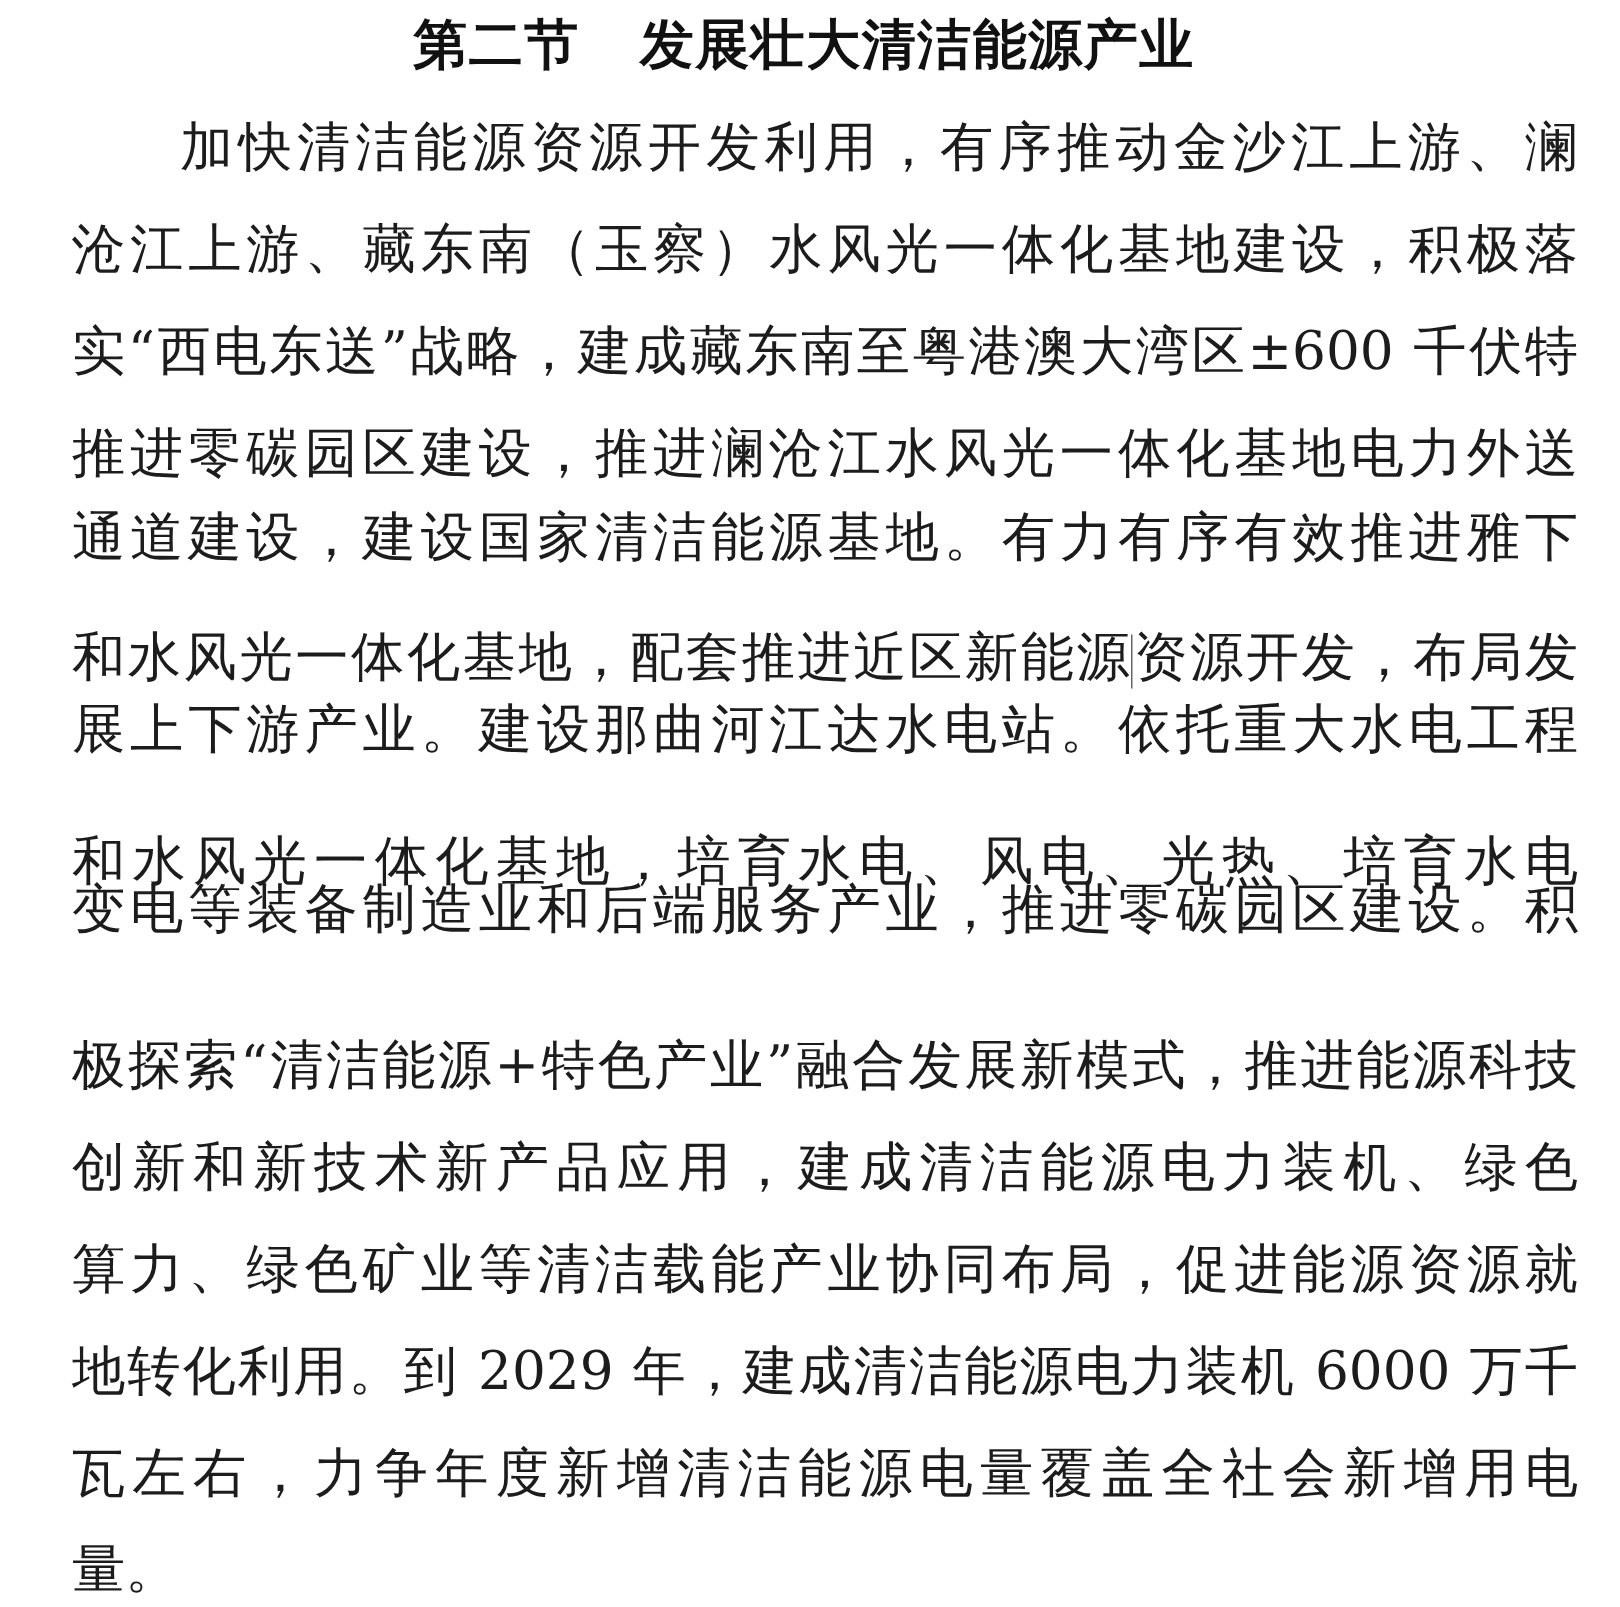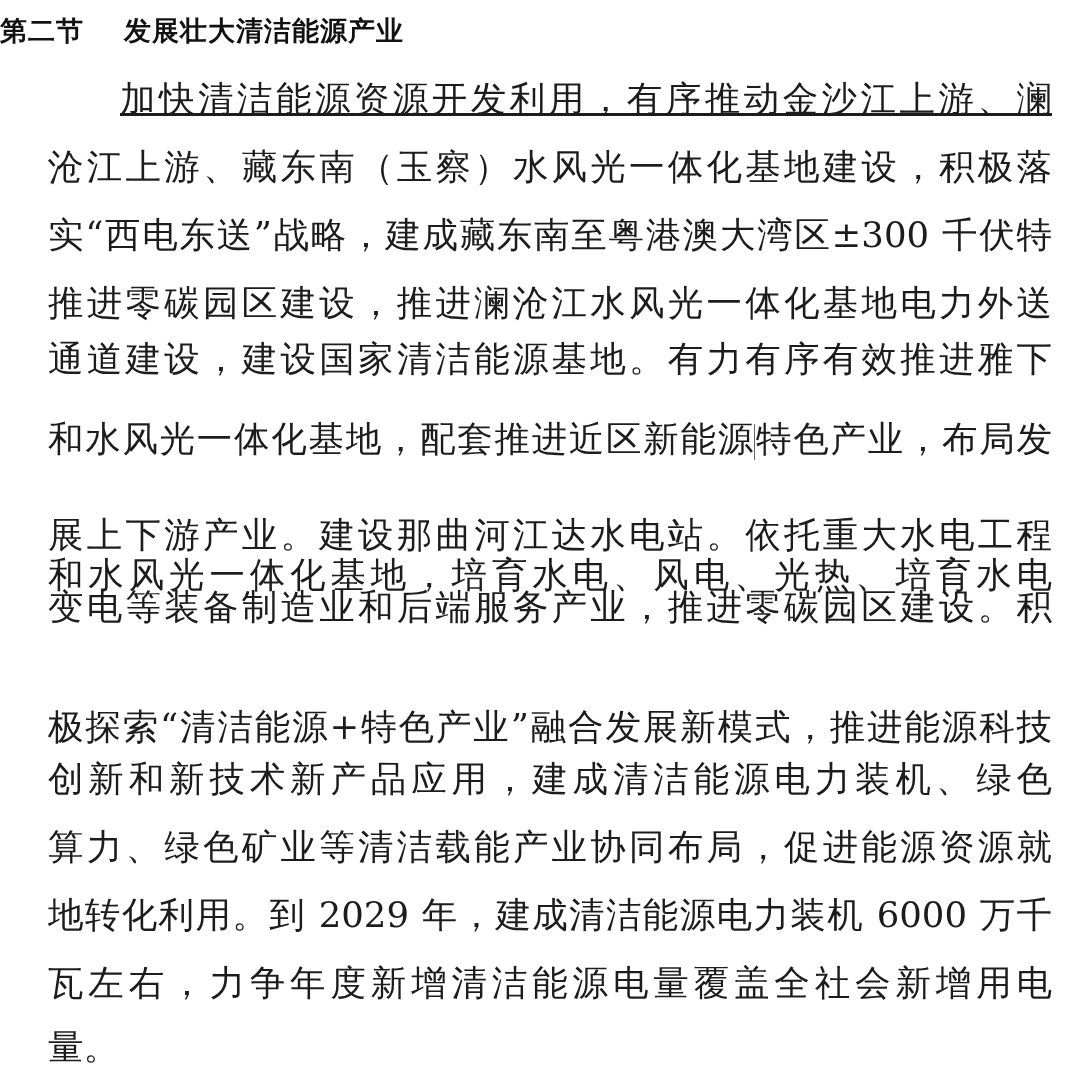--- a/index.html
+++ b/index.html
@@ -3,58 +3,59 @@
 <meta charset="utf-8">
 <style>
   html, body { margin: 0; padding: 0; background: #ffffff; }
   body {
     width: 1080px; height: 1071px; overflow: hidden; position: relative;
     font-family: "DejaVu Serif", "Liberation Serif", serif;
     color: #1a1a1a;
   }
   .heading {
     position: absolute; left: 0; top: 8px; width: 1072px;
+    text-align: center;
     font-family: "DejaVu Sans", "Liberation Sans", sans-serif;
-    font-weight: bold; font-size: 27px; line-height: 46px;
+    font-weight: bold; font-size: 36px; line-height: 46px;
     letter-spacing: 1px; color: #111;
   }
   .heading .gap { display: inline-block; width: 40px; }
   .line {
     position: absolute; left: 48px; width: 1004px;
     font-size: 35.5px; line-height: 46px; white-space: nowrap;
     text-align: justify; text-align-last: justify;
     color: #1c1c1c;
   }
-  .line.first { left: 120px; width: 932px; text-decoration: underline; }
+  .line.first { left: 120px; width: 932px; }
   .line.last { text-align-last: left; }
   .cursor {
     display: inline-block; width: 1.5px; height: 36px; background: #666;
     vertical-align: middle; margin: 0 -1px;
   }
 </style>
 </head>
 <body>
 
 <div>
   <div class="heading">
     <span>第二节</span><span class="gap"></span><span>发展壮大清洁能源产业</span>
   </div>
 
   <div>
     <div class="line first" style="top:76px">加快清洁能源资源开发利用，有序推动金沙江上游、澜</div>
     <div class="line" style="top:144px">沧江上游、藏东南（玉察）水风光一体化基地建设，积极落</div>
-    <div class="line" style="top:212px">实“西电东送”战略，建成藏东南至粤港澳大湾区±300 千伏特</div>
+    <div class="line" style="top:212px">实“西电东送”战略，建成藏东南至粤港澳大湾区±600 千伏特</div>
     <div class="line" style="top:280px">推进零碳园区建设，推进澜沧江水风光一体化基地电力外送</div>
     <div class="line" style="top:336px">通道建设，建设国家清洁能源基地。有力有序有效推进雅下</div>
     <div class="line" style="top:416px">
-      <span>和水风光一体化基地，配套推进近区新能源</span><span class="cursor"></span><span>特色产业，布局发</span>
+      <span>和水风光一体化基地，配套推进近区新能源</span><span class="cursor"></span><span>资源开发，布局发</span>
     </div>
-    <div class="line" style="top:512px">展上下游产业。建设那曲河江达水电站。依托重大水电工程</div>
+    <div class="line" style="top:464px">展上下游产业。建设那曲河江达水电站。依托重大水电工程</div>
     <div class="line" style="top:552px">和水风光一体化基地，培育水电、风电、光热、培育水电</div>
     <div class="line" style="top:584px">变电等装备制造业和后端服务产业，推进零碳园区建设。积</div>
-    <div class="line" style="top:704px">极探索“清洁能源+特色产业”融合发展新模式，推进能源科技</div>
+    <div class="line" style="top:688px">极探索“清洁能源+特色产业”融合发展新模式，推进能源科技</div>
     <div class="line" style="top:756px">创新和新技术新产品应用，建成清洁能源电力装机、绿色</div>
     <div class="line" style="top:824px">算力、绿色矿业等清洁载能产业协同布局，促进能源资源就</div>
     <div class="line" style="top:892px">地转化利用。到 2029 年，建成清洁能源电力装机 6000 万千</div>
     <div class="line" style="top:960px">瓦左右，力争年度新增清洁能源电量覆盖全社会新增用电</div>
     <div class="line last" style="top:1024px">量。</div>
   </div>
 </div>
 
 </body></html>

